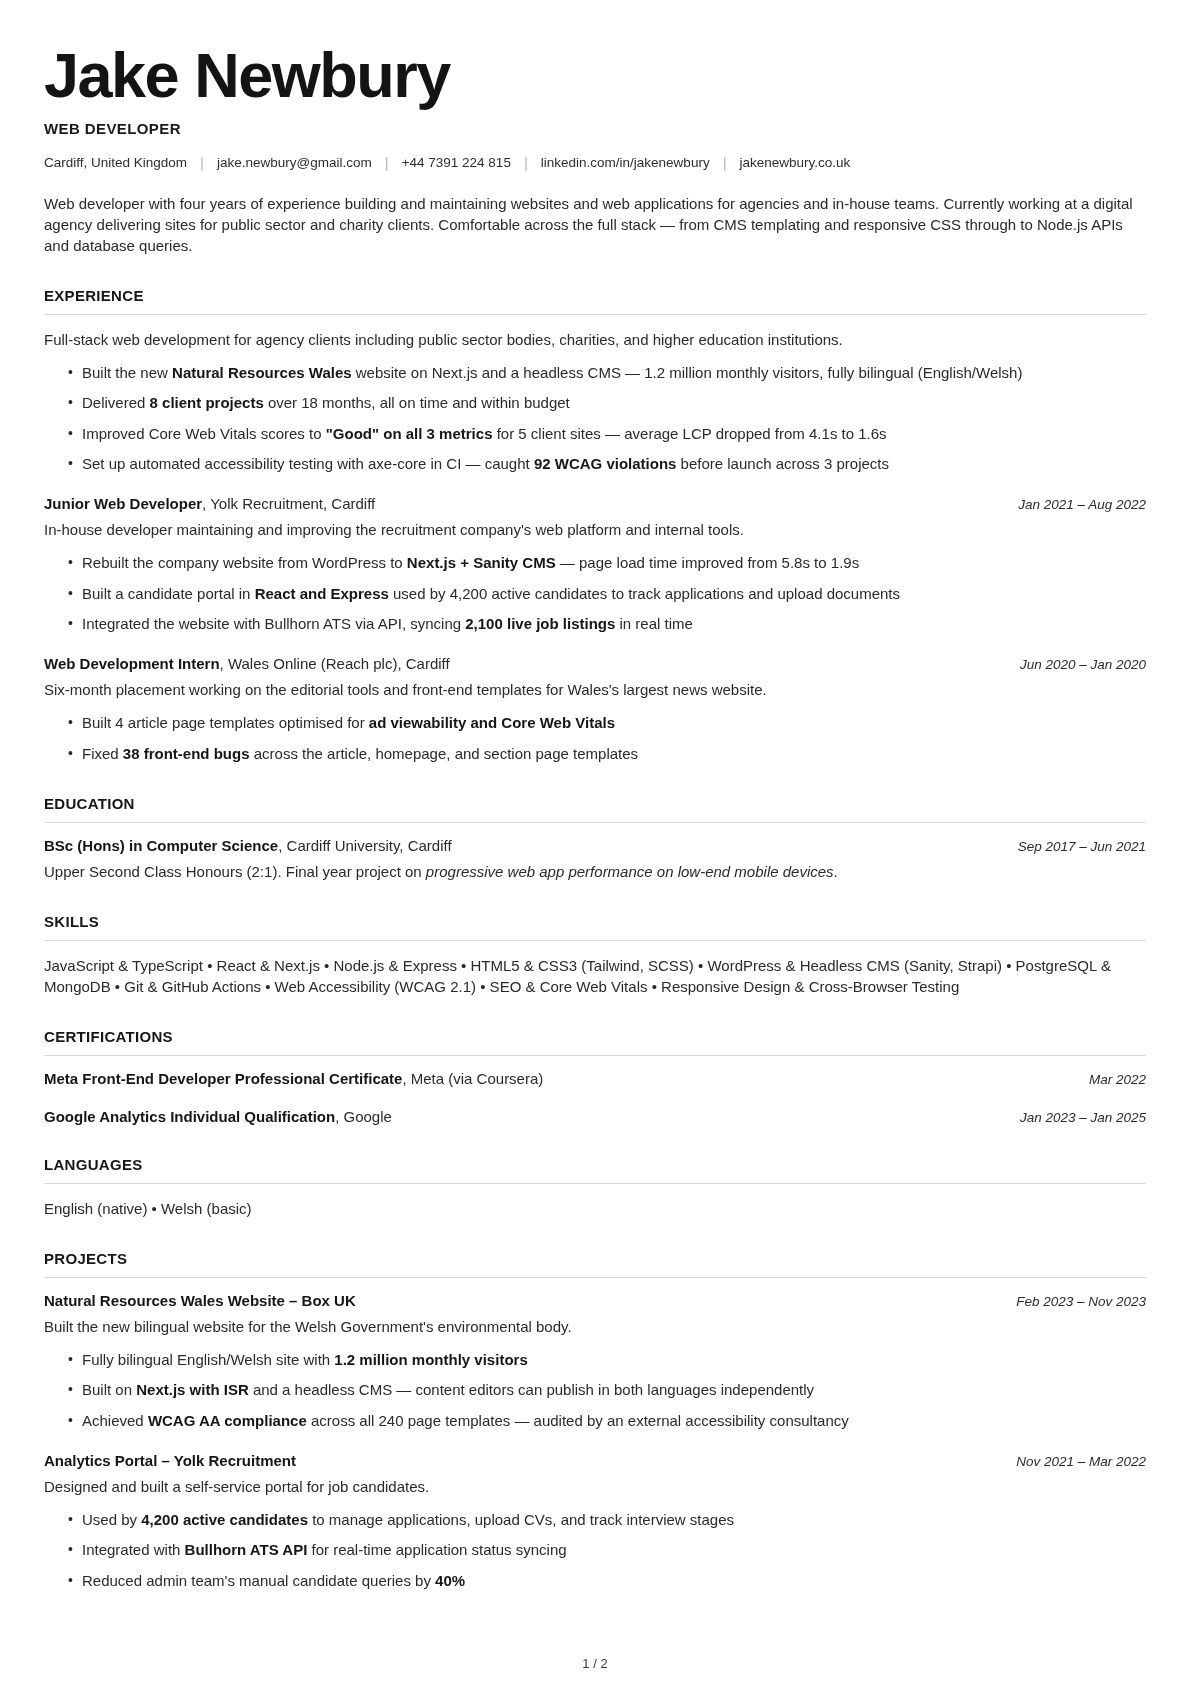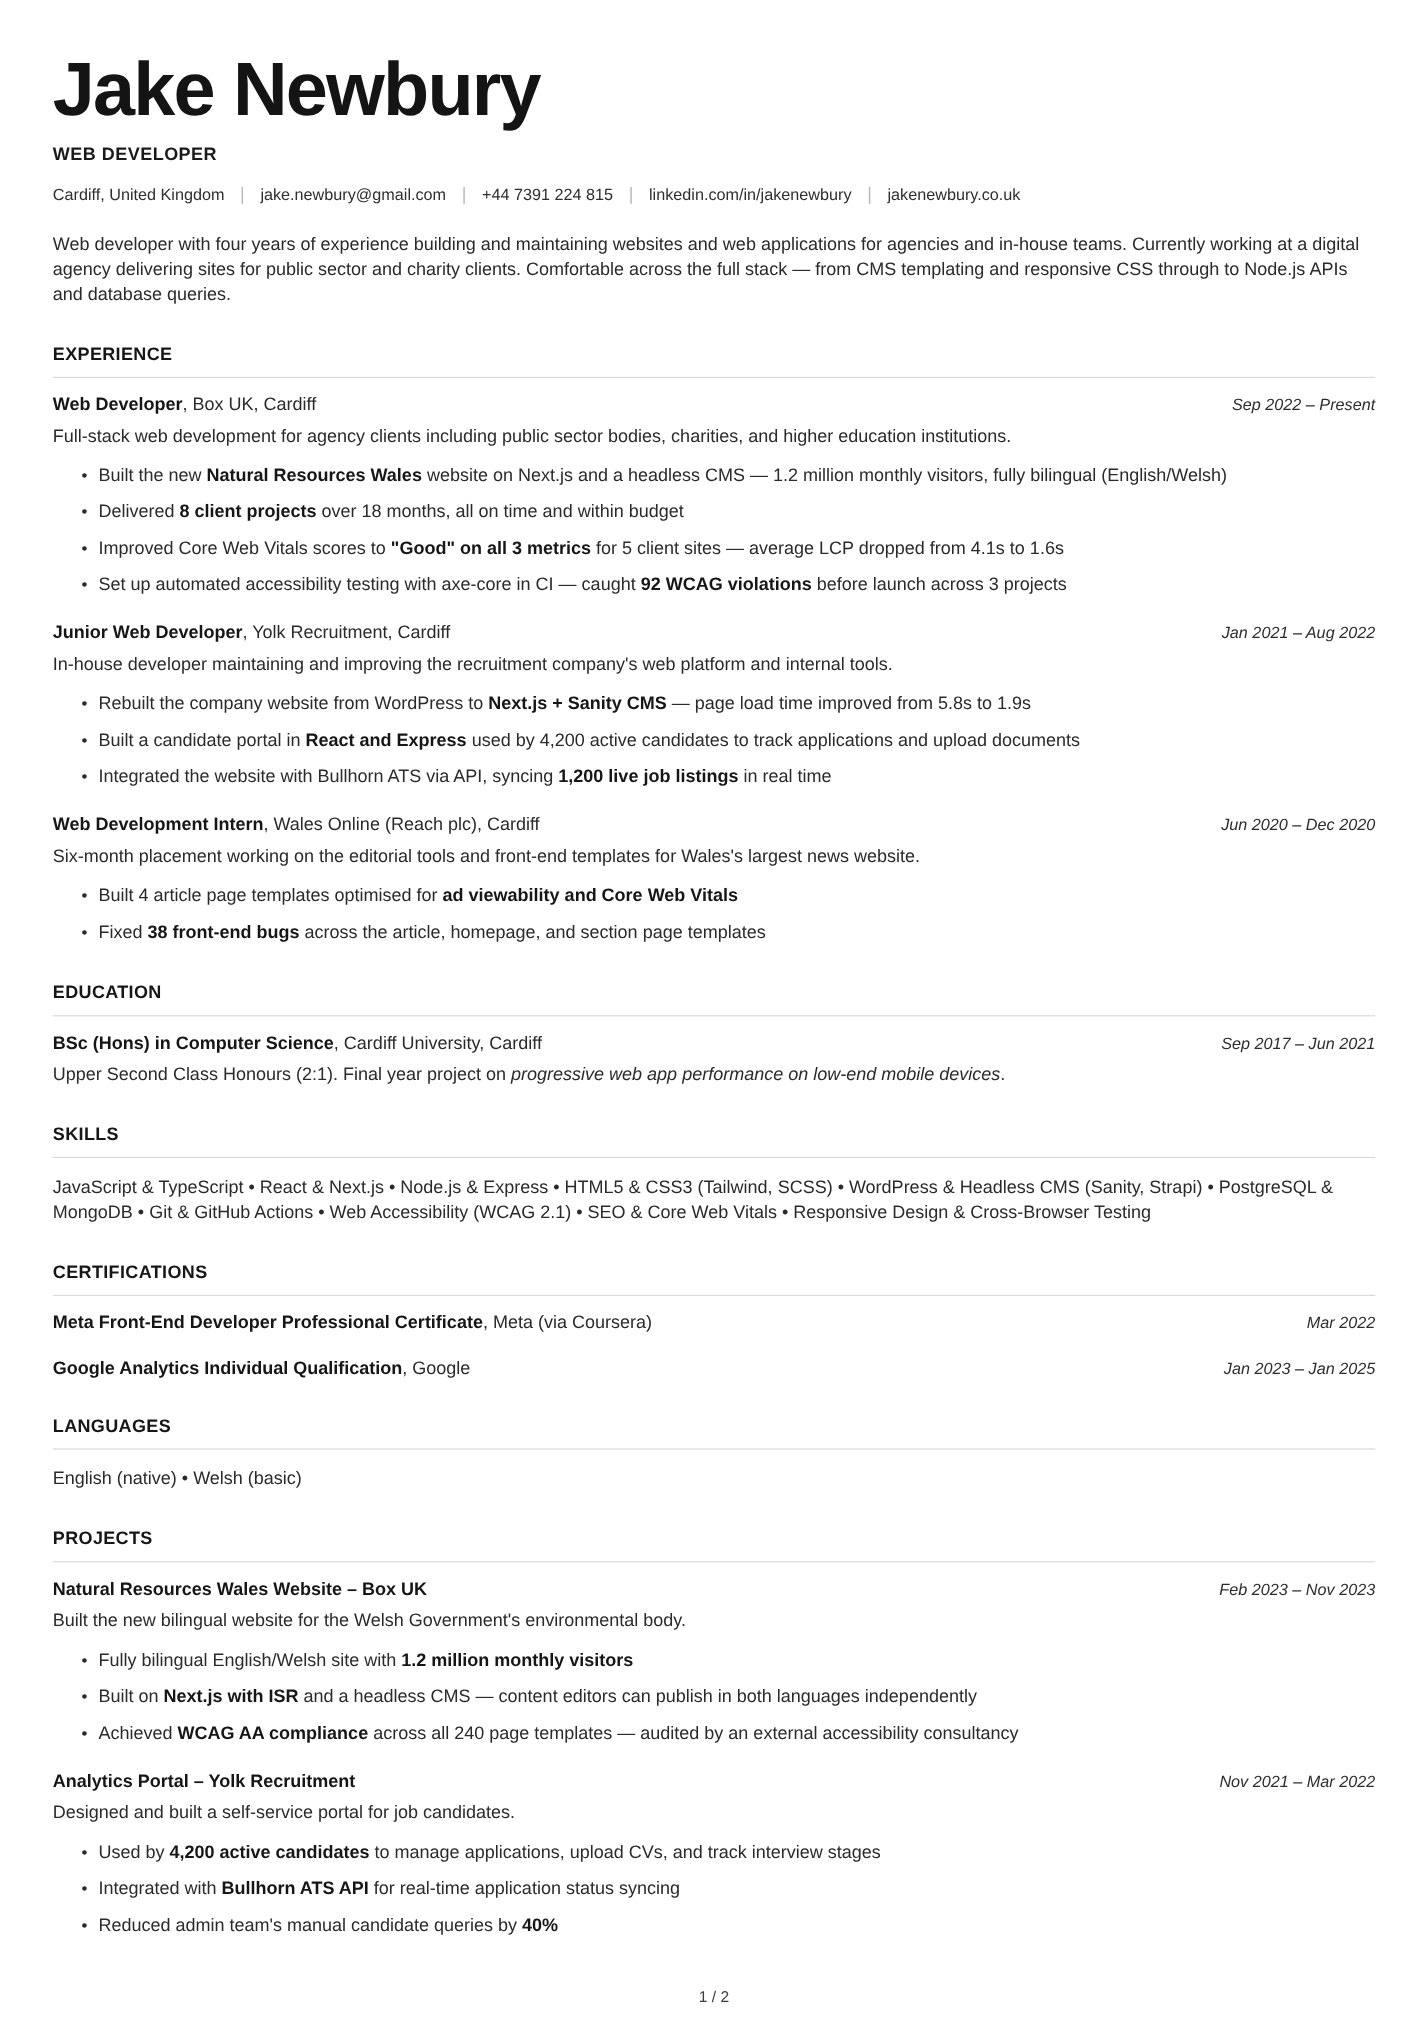--- a/index.html
+++ b/index.html
@@ -140,50 +140,46 @@
       <span class="sep">|</span>
       <span>jakenewbury.co.uk</span>
     </div>
     <p class="summary">Web developer with four years of experience building and maintaining websites and web applications for agencies and in-house teams. Currently working at a digital agency delivering sites for public sector and charity clients. Comfortable across the full stack — from CMS templating and responsive CSS through to Node.js APIs and database queries.</p>
   </header>
 
   <section>
     <h2 class="section-heading">EXPERIENCE</h2>
 
     <div class="entry">
-      <div class="entry-head">
-        <div class="entry-title"><b>Web Developer</b>, Box UK, Cardiff</div>
-        <div class="entry-date">Sep 2022 – Present</div>
-      </div>
       <p class="entry-desc">Full-stack web development for agency clients including public sector bodies, charities, and higher education institutions.</p>
       <ul class="bullets">
         <li>Built the new <b>Natural Resources Wales</b> website on Next.js and a headless CMS — 1.2 million monthly visitors, fully bilingual (English/Welsh)</li>
         <li>Delivered <b>8 client projects</b> over 18 months, all on time and within budget</li>
         <li>Improved Core Web Vitals scores to <b>"Good" on all 3 metrics</b> for 5 client sites — average LCP dropped from 4.1s to 1.6s</li>
         <li>Set up automated accessibility testing with axe-core in CI — caught <b>92 WCAG violations</b> before launch across 3 projects</li>
       </ul>
     </div>
 
     <div class="entry">
       <div class="entry-head">
         <div class="entry-title"><b>Junior Web Developer</b>, Yolk Recruitment, Cardiff</div>
         <div class="entry-date">Jan 2021 – Aug 2022</div>
       </div>
       <p class="entry-desc">In-house developer maintaining and improving the recruitment company's web platform and internal tools.</p>
       <ul class="bullets">
         <li>Rebuilt the company website from WordPress to <b>Next.js + Sanity CMS</b> — page load time improved from 5.8s to 1.9s</li>
         <li>Built a candidate portal in <b>React and Express</b> used by 4,200 active candidates to track applications and upload documents</li>
-        <li>Integrated the website with Bullhorn ATS via API, syncing <b>1,200 live job listings</b> in real time</li>
+        <li>Integrated the website with Bullhorn ATS via API, syncing <b>2,100 live job listings</b> in real time</li>
       </ul>
     </div>
 
     <div class="entry">
       <div class="entry-head">
         <div class="entry-title"><b>Web Development Intern</b>, Wales Online (Reach plc), Cardiff</div>
-        <div class="entry-date">Jun 2020 – Dec 2020</div>
+        <div class="entry-date">Jun 2020 – Jan 2020</div>
       </div>
       <p class="entry-desc">Six-month placement working on the editorial tools and front-end templates for Wales's largest news website.</p>
       <ul class="bullets">
         <li>Built 4 article page templates optimised for <b>ad viewability and Core Web Vitals</b></li>
         <li>Fixed <b>38 front-end bugs</b> across the article, homepage, and section page templates</li>
       </ul>
     </div>
   </section>
 
   <section>

